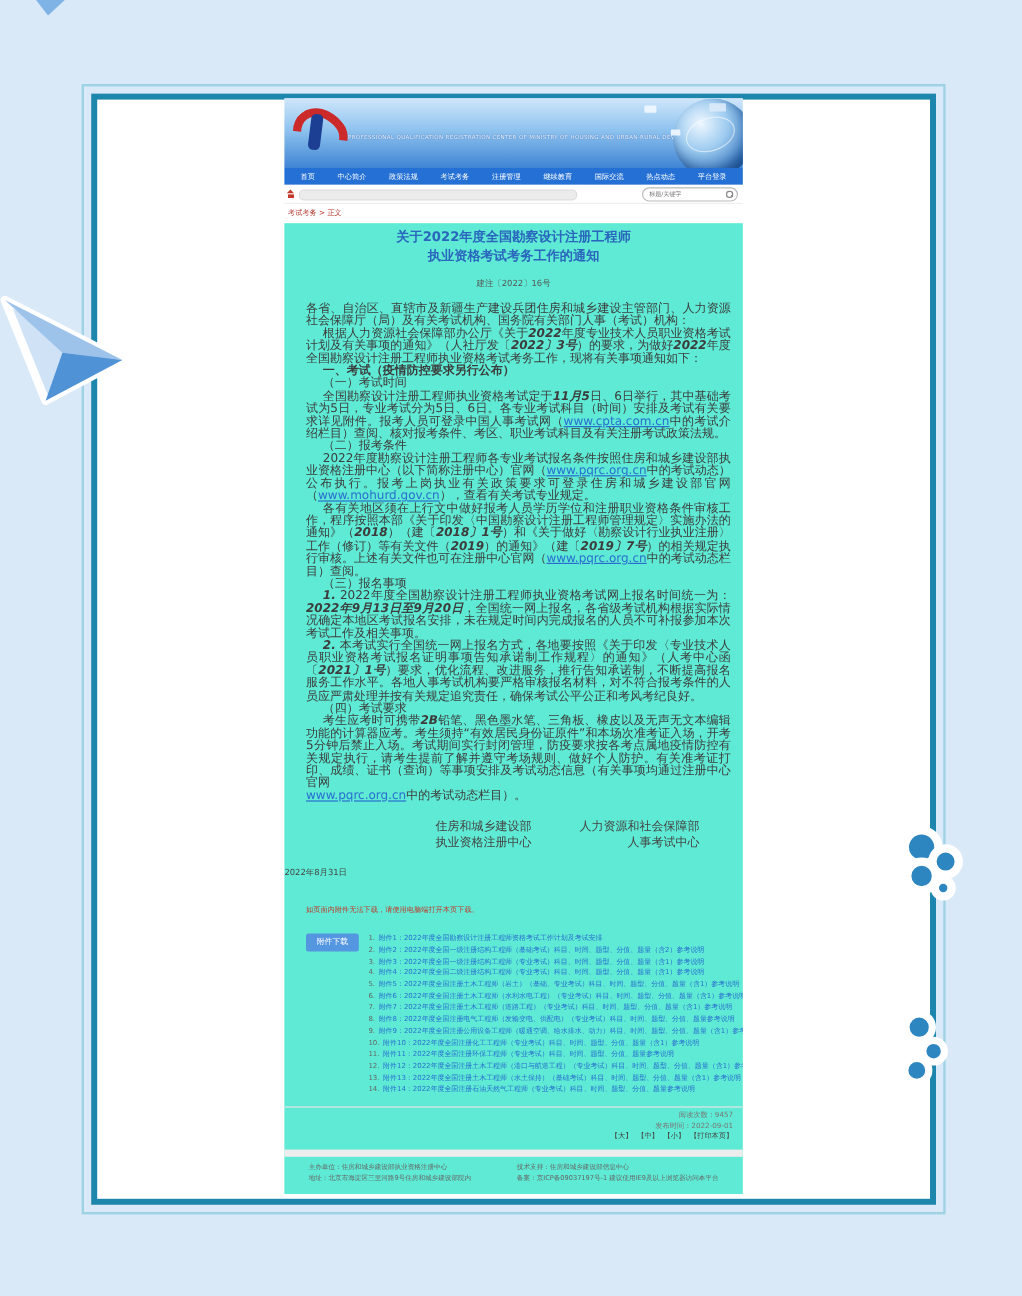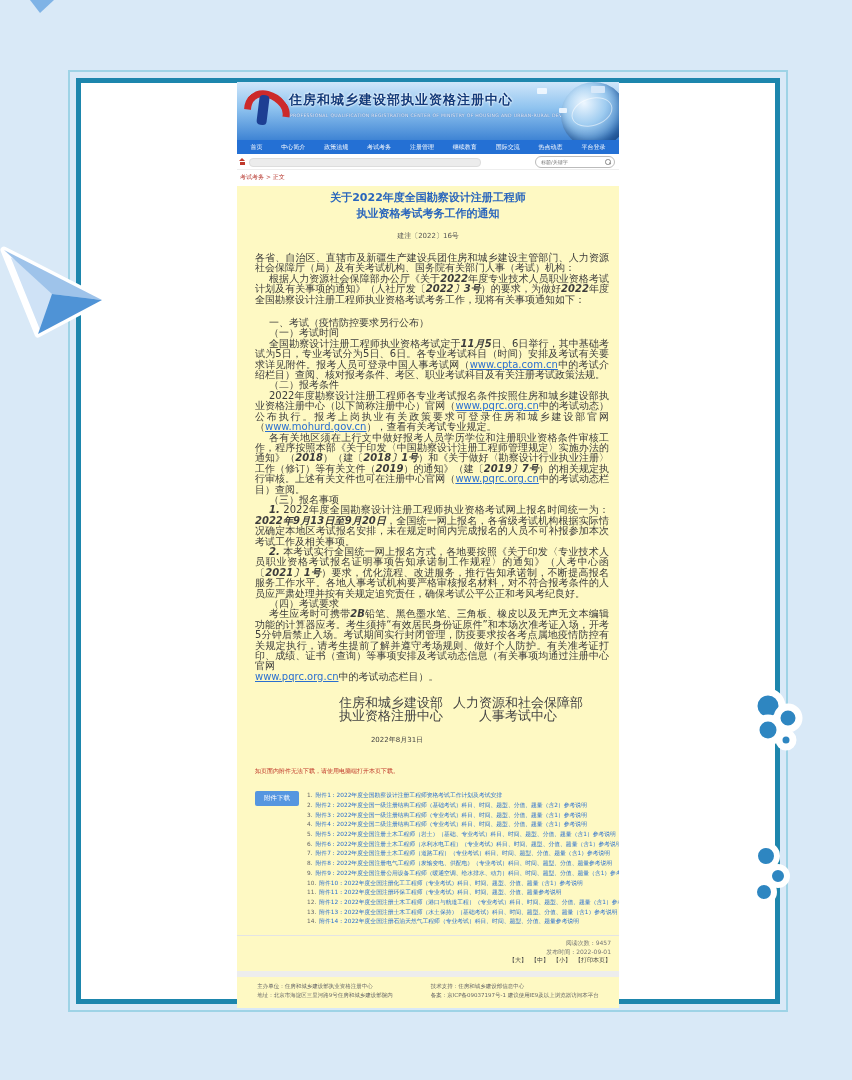--- a/index.html
+++ b/index.html
@@ -70,33 +70,33 @@
     font-family:"DejaVu Sans",sans-serif;background:transparent;}
   .mag{position:relative;width:6px;height:6px;flex:0 0 auto;}
   .mag:before{content:"";position:absolute;left:0;top:0;width:3.5px;height:3.5px;
     border:1px solid #888;border-radius:50%;}
   .mag:after{content:"";position:absolute;left:4px;top:4px;width:2.4px;height:1px;
     background:#888;transform:rotate(45deg);}
 
   .crumb{height:13px;font-size:6px;color:#b5332a;padding:3px 0 0 3px;}
 
   
-  .docarea{background:#fef9c3;padding-top:4px;}
+  .docarea{background:#5eead4;padding-top:4px;}
   .doc-title{ text-align:center;color:#2a66bd;font-weight:bold;font-size:11px;line-height:16px;}
   .doc-num{text-align:center;font-size:7px;color:#555;margin:9px 0 12px 0;}
   .doc-body{font-size:10px;line-height:10.4px;color:#3c3c3c;text-align:justify;padding:0 10px 0 18px;}
   .doc-body .p{margin:0;}
   .doc-body .ind{text-indent:14px;}
-  .doc-body .h1x{font-weight:normal;margin-top:13px;}
+  .doc-body .h1x{font-weight:bold;margin-top:0;}
   .doc-body .b{font-weight:bold;font-style:italic;}
   .doc-body .lnk{color:#2a6fd0;text-decoration:underline;cursor:pointer;}
 
-  .signature{display:flex;justify-content:flex-end;gap:10px;padding-right:36px;
-    margin-top:14px;font-size:13px;color:#444;text-align:center;line-height:13px;}
-  .doc-date{text-align:center;padding-right:62px;margin-top:13px;font-size:7px;color:#444;}
+  .signature{display:flex;justify-content:flex-end;gap:40px;padding-right:36px;
+    margin-top:14px;font-size:10px;color:#444;text-align:right;line-height:13px;}
+  .doc-date{text-align:left;padding-right:62px;margin-top:13px;font-size:7px;color:#444;}
 
   .red-note{margin-top:22px;padding-left:18px;font-size:6px;color:#c0392b;}
   .attach-wrap{display:flex;align-items:flex-start;margin-top:15px;padding-left:18px;}
   .attach-btn{flex:0 0 auto;background:#5596e0;color:#fff;font-size:6.5px;padding:3px 9px;
     border-radius:2px;cursor:pointer;border:none;font-family:"DejaVu Sans",sans-serif;}
   .attach-list{margin-left:8px;flex:1;min-width:0;}
   .attach-item{font-size:5.8px;line-height:9.7px;white-space:nowrap;overflow:hidden;}
   .attach-item .no{color:#666;margin-right:3px;}
   .attach-item .txt{color:#2a6fd0;cursor:pointer;}
 
@@ -134,21 +134,20 @@
       <circle cx="30" cy="36" r="9"></circle>
       <circle cx="16" cy="52" r="10"></circle>
   </g>
 </svg>
 
 <div class="page-col">
 
   <div class="banner">
     <div class="logo-red"></div>
     <div class="logo-blue"></div>
-    <div class="banner-title">住房和城乡建设部执业资格注册中心</div>
     <div class="banner-sub">PROFESSIONAL QUALIFICATION REGISTRATION CENTER OF MINISTRY OF HOUSING AND URBAN-RURAL DEVELOPMENT</div>
     <div class="globe"></div>
     <div class="sat s1"></div>
     <div class="sat s2"></div>
     <div class="sat s3"></div>
   </div>
 
   <div class="navbar">
       <span class="nav-item">首页</span>
       <span class="nav-item">中心简介</span>

